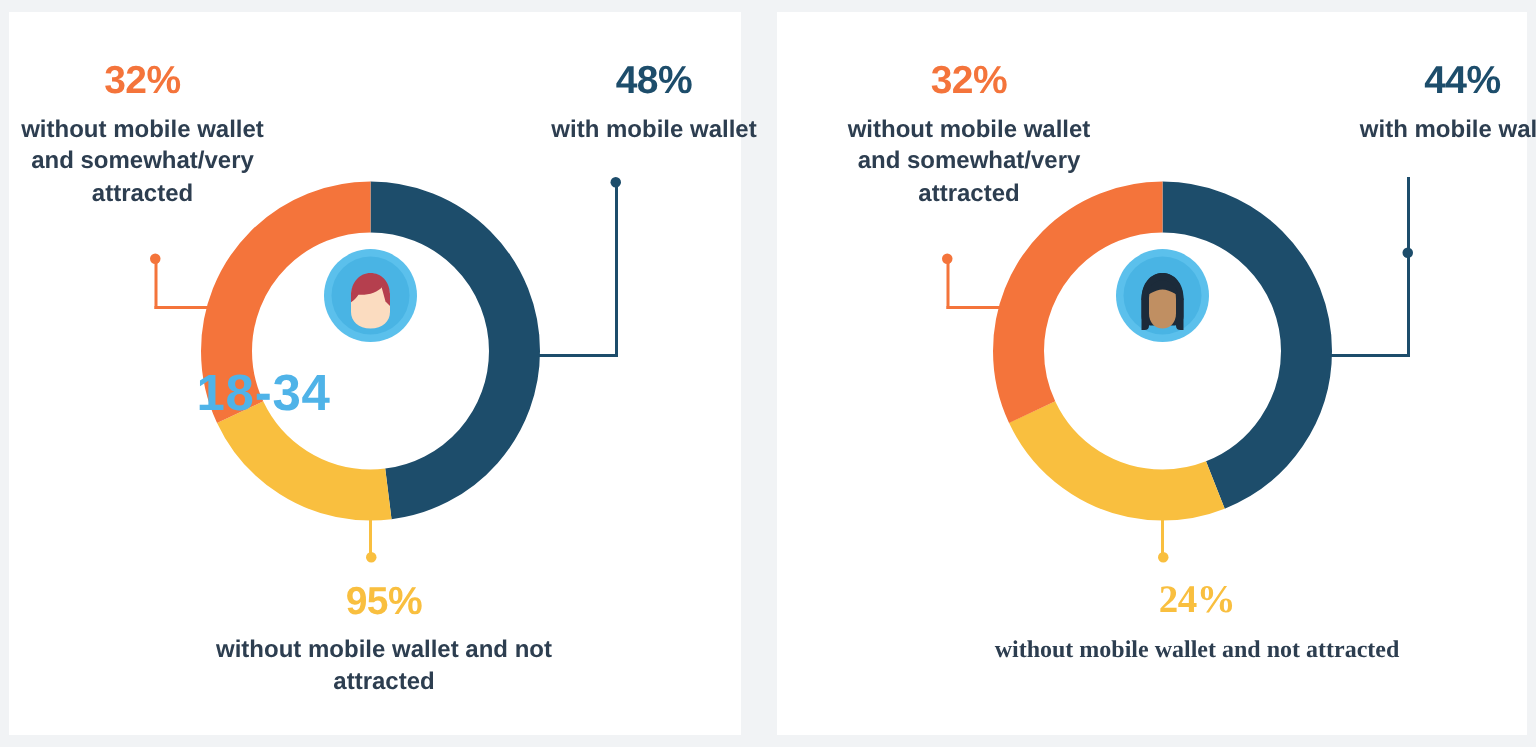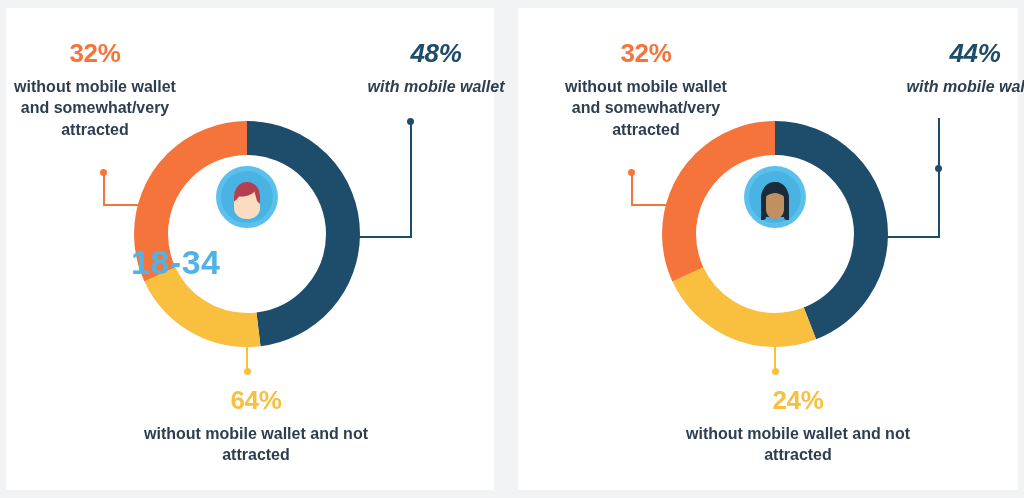--- a/index.html
+++ b/index.html
@@ -43,21 +43,21 @@
     font-size: 26px;
     font-weight: 700;
     letter-spacing: -0.3px;
     margin-bottom: 6px;
   }
   .pct-orange { color: #f4743b; }
   .pct-navy   { color: #1d4d6b; }
   .pct-yellow { color: #f9bf3f; }
 
   .label-left   { width: 190px; }
-  .label-right  { width: 150px; font-style: italic; }
+  .label-right  { width: 150px; }
   .label-bottom { width: 280px; }
   .conn-v, .conn-h {
     position: absolute;
   }
   .dot {
     position: absolute;
     width: 7px;
     height: 7px;
     border-radius: 50%;
   }
@@ -96,21 +96,21 @@
       <span class="pct pct-orange">32%</span>
       <span>without mobile wallet and somewhat/very attracted</span>
     </div>
 
     <div class="label label-right" style="left:355px; top:28px;">
       <span class="pct pct-navy">48%</span>
       <span>with mobile wallet</span>
     </div>
 
     <div class="label label-bottom" style="left:110px; top:375px;">
-      <span class="pct pct-yellow">64%</span>
+      <span class="pct pct-yellow">95%</span>
       <span>without mobile wallet and not attracted</span>
     </div>
 
     <div>
       <div class="dot" style="left:94px; top:161px; background:#f4743b;"></div>
       <div class="conn-v" style="left:96.5px; top:165px; width:2px; height:33px; background:#f4743b;"></div>
       <div class="conn-h" style="left:96.5px; top:196px; width:62px; height:2px; background:#f4743b;"></div>
     </div>
 
     <div>
@@ -154,21 +154,21 @@
     <div class="label label-left" style="left:33px; top:28px;">
       <span class="pct pct-orange">32%</span>
       <span>without mobile wallet and somewhat/very attracted</span>
     </div>
 
     <div class="label label-right" style="left:382px; top:28px;">
       <span class="pct pct-navy">44%</span>
       <span>with mobile wallet</span>
     </div>
 
-    <div class="label label-bottom" style="left:140px; top:375px;">
+    <div class="label label-bottom" style="left:140px; top:375px;font-family:Liberation Serif, serif;">
       <span class="pct pct-yellow">24%</span>
       <span>without mobile wallet and not attracted</span>
     </div>
 
     <div>
       <div class="dot" style="left:110px; top:161px; background:#f4743b;"></div>
       <div class="conn-v" style="left:112.5px; top:165px; width:2px; height:33px; background:#f4743b;"></div>
       <div class="conn-h" style="left:112.5px; top:196px; width:62px; height:2px; background:#f4743b;"></div>
     </div>
 

